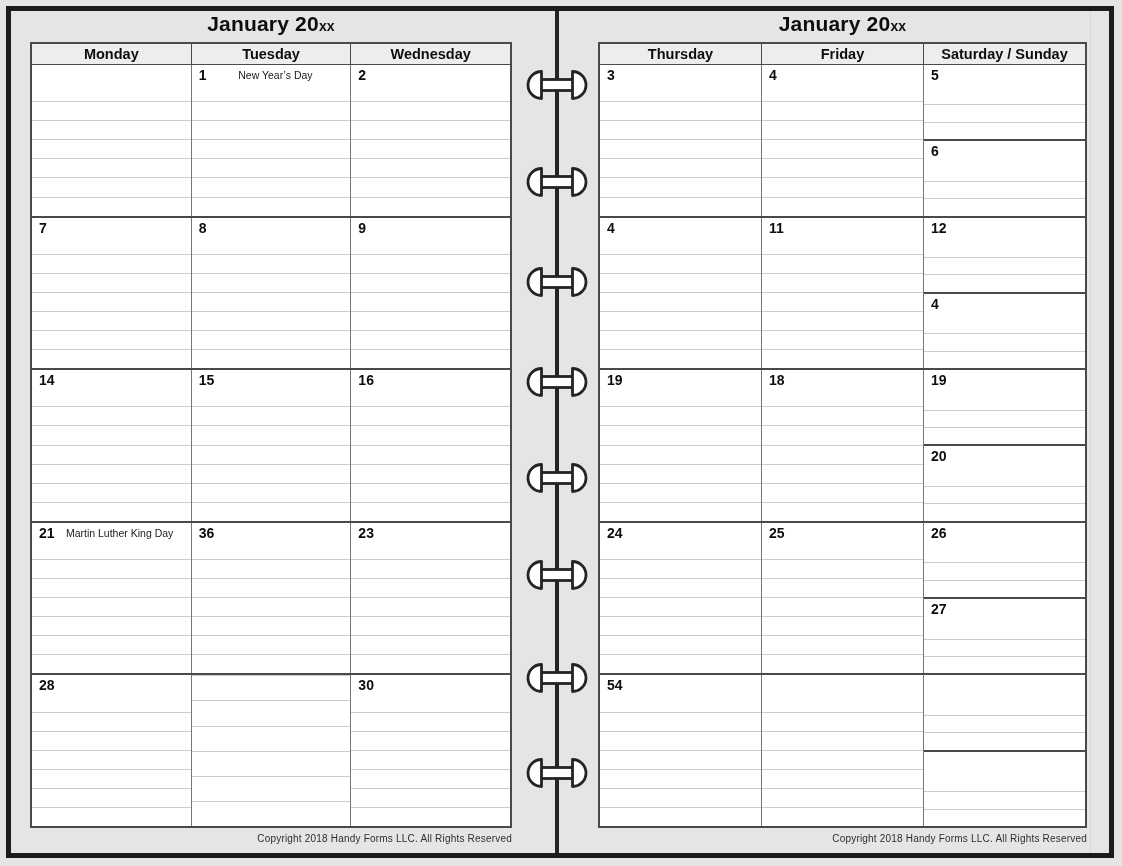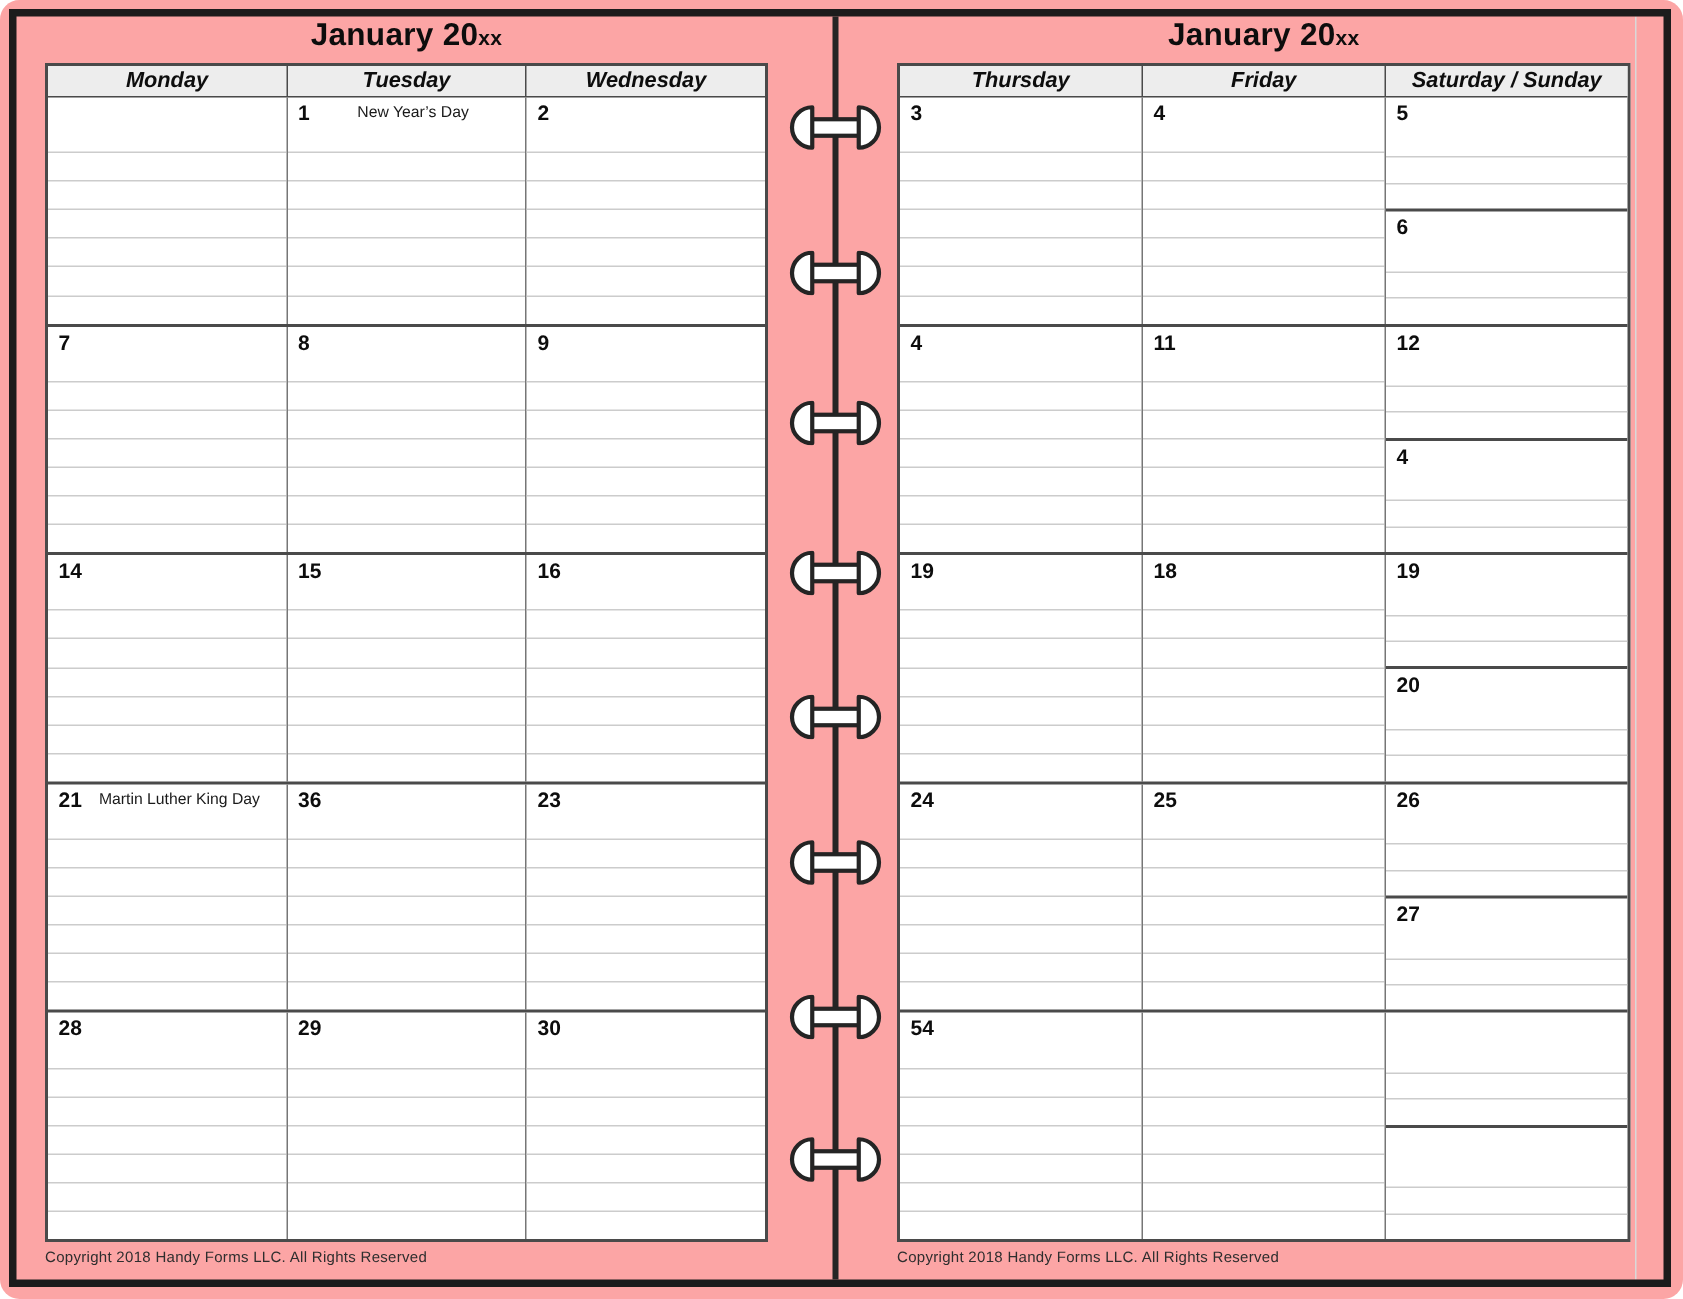--- a/index.html
+++ b/index.html
@@ -3,21 +3,21 @@
 <meta charset="utf-8">
 <style>
   * { box-sizing: border-box; margin: 0; padding: 0; }
   html, body { background: #ffffff; }
   body {
     width: 1122px; height: 866px;
     font-family: "Liberation Sans", sans-serif;
     position: relative; overflow: hidden;
     color: #111;
   }
-  .sheet { position: absolute; inset: 0; background: #fca5a5; border-radius: 13px; }
+  .sheet { position: absolute; inset: 0; background: #e5e5e5; }
 
   .frame {
     position: absolute; left: 6px; top: 6px;
     width: 1108px; height: 852px;
     border: 5px solid #1c1c1c;
     pointer-events: none;
     z-index: 5;
   }
 
   .page { position: absolute; top: 12px; }
@@ -38,21 +38,21 @@
     background: #fff;
   }
   .cal-head {
     display: flex; height: 21px;
     background: #ededed;
     border-bottom: 1px solid #4a4a4a;
   }
   .col-h {
     flex: 1; text-align: center;
     font-weight: bold; font-size: 14.5px; line-height: 20px;
-    border-left: 1px solid #4a4a4a; color: #0d0d0d; font-style: italic;
+    border-left: 1px solid #4a4a4a; color: #0d0d0d;
   }
   .col-h:first-child { border-left: none; }
 
   .cal-body { flex: 1; display: flex; flex-direction: column; }
   .week { flex: 1; display: flex; border-top: 2px solid #4a4a4a; }
   .week:first-child { border-top: none; }
 
   .cell {
     flex: 1; display: flex; flex-direction: column;
     border-left: 1px solid #767676;
@@ -71,21 +71,21 @@
   .holiday {
     font-size: 10.5px; color: #1a1a1a;
     margin: 4px auto 0; padding-right: 6px; line-height: 12px;
   }
 
   .cell.split { padding: 0; }
   .half { flex: 1; display: flex; flex-direction: column; }
   .half.second { border-top: 2px solid #4a4a4a; }
 
   .footer {
-    text-align: left; font-size: 10px; color: #2e2e2e;
+    text-align: right; font-size: 10px; color: #2e2e2e;
     margin-top: 5px; letter-spacing: .2px;
   }
 
   .spine {
     position: absolute; left: 555px; top: 11px;
     width: 4px; height: 842px; background: #242424; z-index: 2;
   }
   .page-edge {
     position: absolute; left: 1090px; top: 11px;
     width: 1px; height: 842px; background: #d9d9d9; z-index: 1;
@@ -255,23 +255,20 @@
                 <span class="daynum">28</span>
               </div>
               <div class="seg"></div>
               <div class="seg"></div>
               <div class="seg"></div>
               <div class="seg"></div>
               <div class="seg"></div>
               <div class="seg"></div>
             </div>
             <div class="cell">
-              <div class="seg seg-head">
-                <span class="daynum">29</span>
-              </div>
               <div class="seg"></div>
               <div class="seg"></div>
               <div class="seg"></div>
               <div class="seg"></div>
               <div class="seg"></div>
               <div class="seg"></div>
             </div>
             <div class="cell">
               <div class="seg seg-head">
                 <span class="daynum">30</span>

